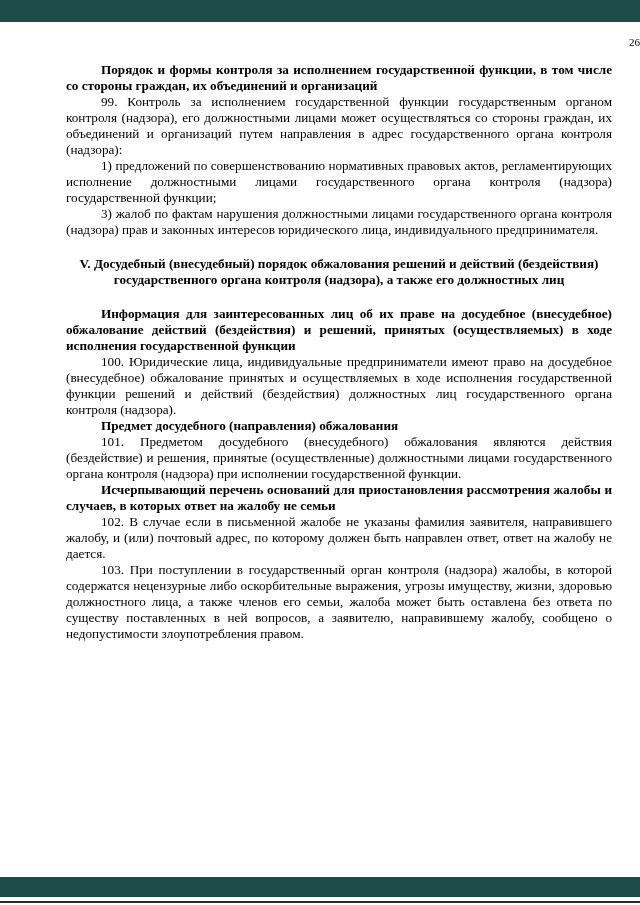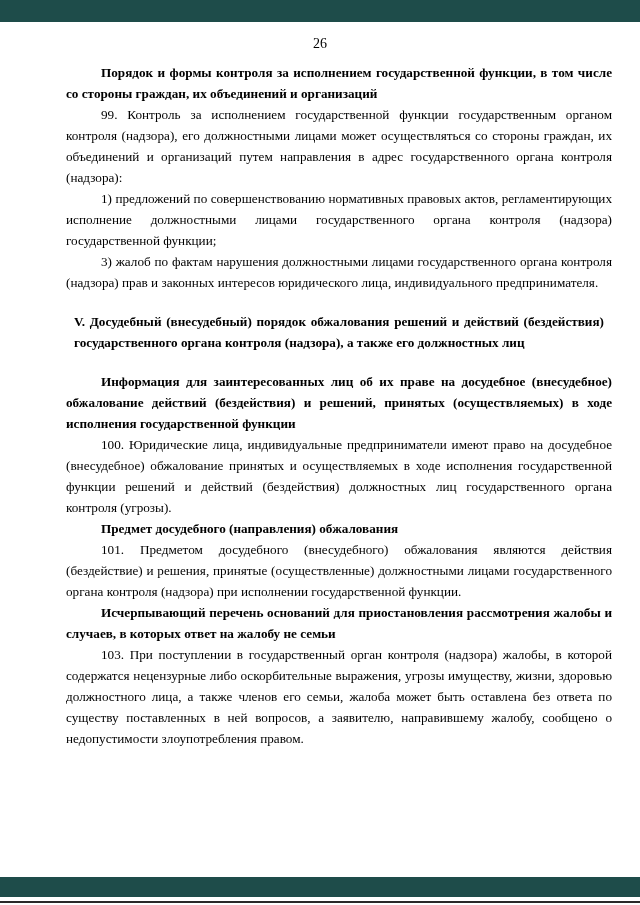--- a/index.html
+++ b/index.html
@@ -30,58 +30,60 @@
   .bottom-edge-line {
     position: absolute;
     top: 901px; left: 0;
     width: 640px; height: 2px;
     background: #2a2a2a;
   }
   .page-number {
     position: absolute;
     top: 36px; left: 0;
     width: 640px;
-    text-align: center;
-    font-size: 14px;
+    text-align: right;
+    font-size: 11px;
   }
   .content {
     position: absolute;
     top: 62px;
     left: 66px;
     width: 546px;
     font-size: 13.2px;
-    line-height: 21px;
+    line-height: 16px;
     text-align: justify;
   }
   .content p {
     margin: 0;
     text-indent: 35px;
   }
   .b { font-weight: bold; }
   .c {
+    text-align: center;
     text-indent: 0 !important;
     margin: 18px 0 !important;
     padding: 0 8px;
   }
 </style>
 </head>
 <body>
 
 <div class="top-banner"></div>
 
 <div class="page-number">26</div>
 
 <div class="content">
   <p class="b">Порядок и формы контроля за исполнением государственной функции, в том числе со стороны граждан, их объединений и организаций</p>
   <p>99. Контроль за исполнением государственной функции государственным органом контроля (надзора), его должностными лицами может осуществляться со стороны граждан, их объединений и организаций путем направления в адрес государственного органа контроля (надзора):</p>
   <p>1) предложений по совершенствованию нормативных правовых актов, регламентирующих исполнение должностными лицами государственного органа контроля (надзора) государственной функции;</p>
   <p>3) жалоб по фактам нарушения должностными лицами государственного органа контроля (надзора) прав и законных интересов юридического лица, индивидуального предпринимателя.</p>
   <p class="b c">V. Досудебный (внесудебный) порядок обжалования решений и действий (бездействия) государственного органа контроля (надзора), а также его должностных лиц</p>
   <p class="b">Информация для заинтересованных лиц об их праве на досудебное (внесудебное) обжалование действий (бездействия) и решений, принятых (осуществляемых) в ходе исполнения государственной функции</p>
-  <p>100. Юридические лица, индивидуальные предприниматели имеют право на досудебное (внесудебное) обжалование принятых и осуществляемых в ходе исполнения государственной функции решений и действий (бездействия) должностных лиц государственного органа контроля (угрозы).</p>
+  <p>100. Юридические лица, индивидуальные предприниматели имеют право на досудебное (внесудебное) обжалование принятых и осуществляемых в ходе исполнения государственной функции решений и действий (бездействия) должностных лиц государственного органа контроля (надзора).</p>
   <p class="b">Предмет досудебного (направления) обжалования</p>
   <p>101. Предметом досудебного (внесудебного) обжалования являются действия (бездействие) и решения, принятые (осуществленные) должностными лицами государственного органа контроля (надзора) при исполнении государственной функции.</p>
   <p class="b">Исчерпывающий перечень оснований для приостановления рассмотрения жалобы и случаев, в которых ответ на жалобу не семьи</p>
+  <p>102. В случае если в письменной жалобе не указаны фамилия заявителя, направившего жалобу, и (или) почтовый адрес, по которому должен быть направлен ответ, ответ на жалобу не дается.</p>
   <p>103. При поступлении в государственный орган контроля (надзора) жалобы, в которой содержатся нецензурные либо оскорбительные выражения, угрозы имуществу, жизни, здоровью должностного лица, а также членов его семьи, жалоба может быть оставлена без ответа по существу поставленных в ней вопросов, а заявителю, направившему жалобу, сообщено о недопустимости злоупотребления правом.</p>
 </div>
 
 <div class="bottom-banner"></div>
 <div class="bottom-edge-line"></div>
 
 </body></html>

